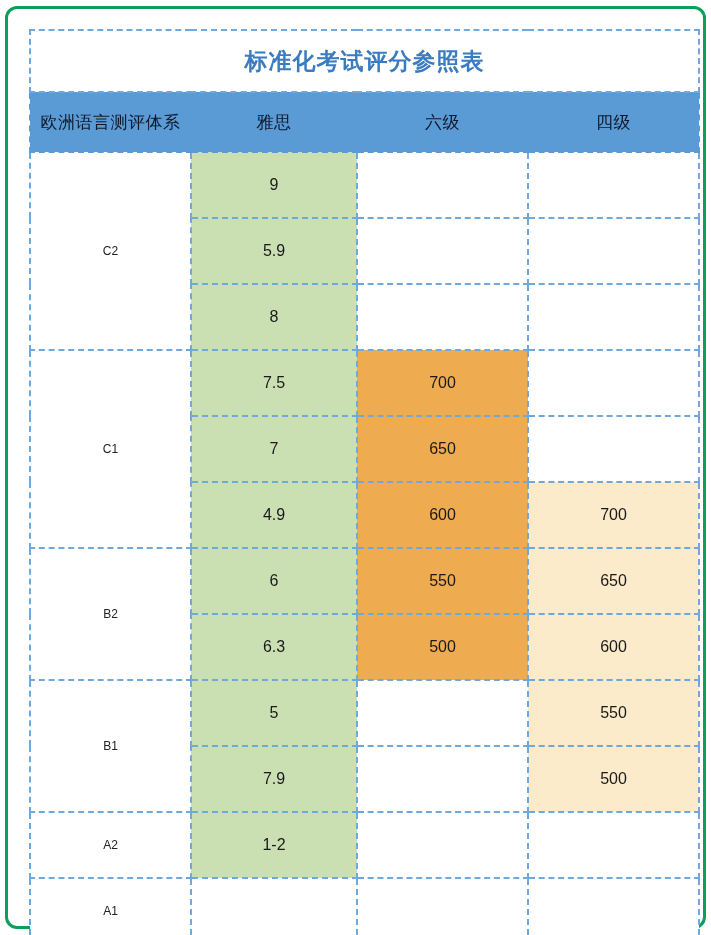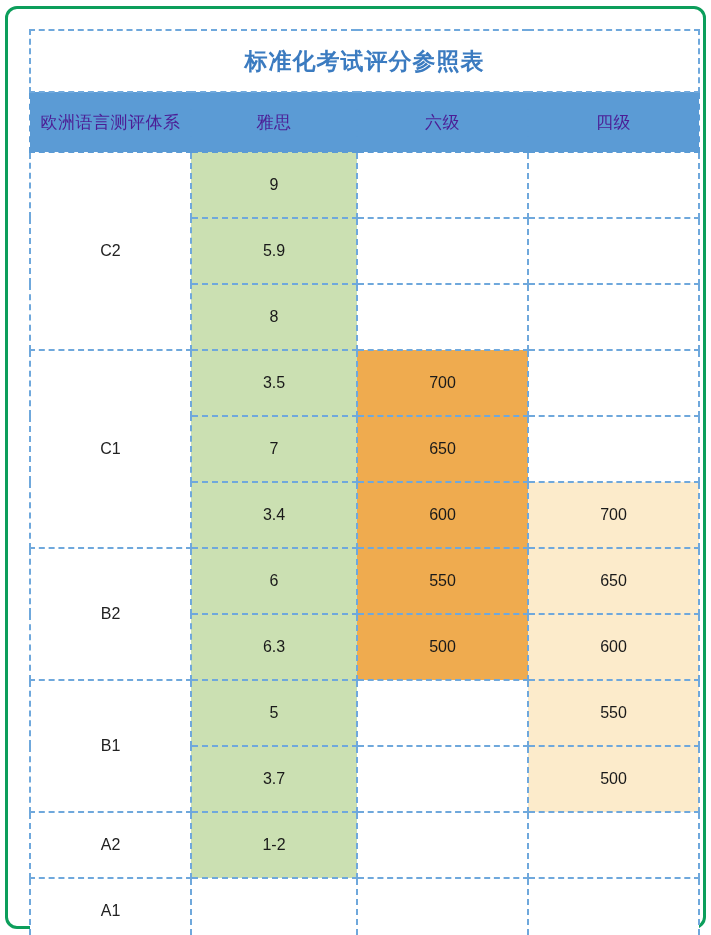--- a/index.html
+++ b/index.html
@@ -73,40 +73,40 @@
     font-weight: bold;
     color: #3B7BC0;
     letter-spacing: 1px;
     line-height: 60px;
   }
 
   
   .hdr {
     height: 58px;
     background: #5B9BD5;
-    color: #4c1d95;
+    color: #0f172a;
     font-size: 17px;
     font-weight: bold;
     border: 2px dashed #5B9BD5 !important;
     letter-spacing: 0.5px;
   }
 
   
   tbody tr {
     height: 64px;
   }
   tbody td {
     height: 64px;
     font-size: 16px;
     color: #1a1a1a;
     background: #ffffff;
   }
 
   td.cefr {
-    font-size: 16px;
+    font-size: 12px;
     color: #222;
   }
 
   
   td.fill-green  { background: #CBE0B2; }
   td.fill-orange { background: #EFAB4F; }
   td.fill-lightorange { background: #FCEBCB; }
   td.fill-none   { background: #ffffff; }
 </style>
 </head>
@@ -150,31 +150,31 @@
               <td class="score fill-none"></td>
               <td class="score fill-none"></td>
             </tr>
             <tr>
               <td class="score fill-green">8</td>
               <td class="score fill-none"></td>
               <td class="score fill-none"></td>
             </tr>
             <tr>
               <td class="cefr fill-none" rowspan="3">C1</td>
-              <td class="score fill-green">3.5</td>
+              <td class="score fill-green">7.5</td>
               <td class="score fill-orange">700</td>
               <td class="score fill-none"></td>
             </tr>
             <tr>
               <td class="score fill-green">7</td>
               <td class="score fill-orange">650</td>
               <td class="score fill-none"></td>
             </tr>
             <tr>
-              <td class="score fill-green">3.4</td>
+              <td class="score fill-green">4.9</td>
               <td class="score fill-orange">600</td>
               <td class="score fill-lightorange">700</td>
             </tr>
             <tr>
               <td class="cefr fill-none" rowspan="2">B2</td>
               <td class="score fill-green">6</td>
               <td class="score fill-orange">550</td>
               <td class="score fill-lightorange">650</td>
             </tr>
             <tr>
@@ -182,21 +182,21 @@
               <td class="score fill-orange">500</td>
               <td class="score fill-lightorange">600</td>
             </tr>
             <tr>
               <td class="cefr fill-none" rowspan="2">B1</td>
               <td class="score fill-green">5</td>
               <td class="score fill-none"></td>
               <td class="score fill-lightorange">550</td>
             </tr>
             <tr>
-              <td class="score fill-green">3.7</td>
+              <td class="score fill-green">7.9</td>
               <td class="score fill-none"></td>
               <td class="score fill-lightorange">500</td>
             </tr>
             <tr>
               <td class="cefr fill-none" rowspan="1">A2</td>
               <td class="score fill-green">1-2</td>
               <td class="score fill-none"></td>
               <td class="score fill-none"></td>
             </tr>
             <tr>

